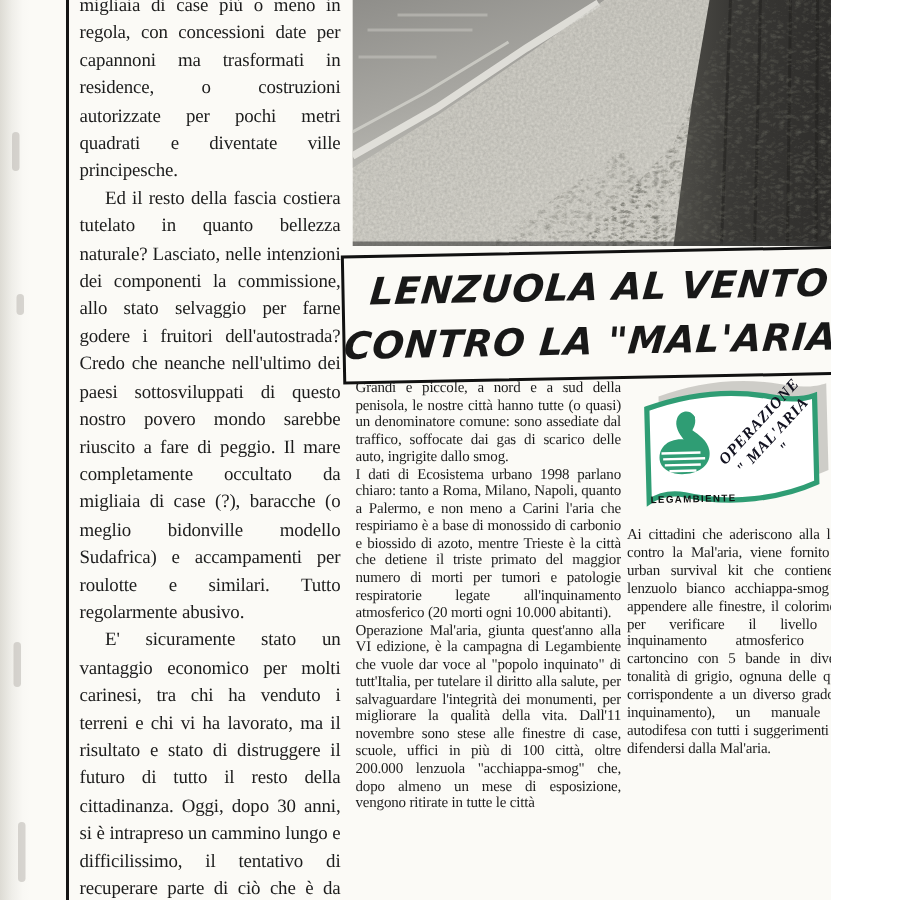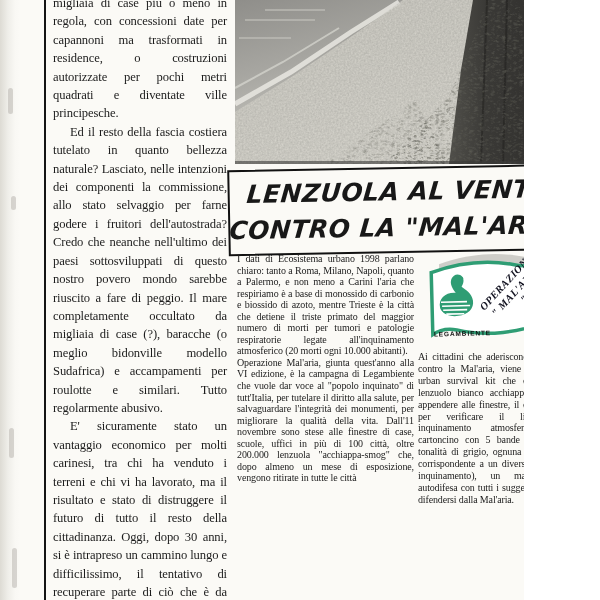--- a/index.html
+++ b/index.html
@@ -1,19 +1,20 @@
 <!DOCTYPE html>
 <html lang="it"><head>
 <meta charset="utf-8">
 <style>
   html,body{margin:0;padding:0;background:#ffffff;}
   .page{
     position:relative;width:524px;height:600px;overflow:hidden;
     background:#fbfaf6;color:#1c1c1c;
     font-family:"Liberation Serif", serif;
+    padding-left:30px;
   }
   .abs{position:absolute;}
   
   .scan-edge{left:0;top:0;width:20px;height:600px;
     background:linear-gradient(90deg,#dddbd4 0%,#efeee9 40%,#f9f8f4 75%,#fbfaf6 100%);}
   .smudge{width:5px;border-radius:3px;background:#b9b7b0;opacity:.55;}
   
   .rule-left{left:44px;top:0;width:2px;height:600px;background:#141414;}
   .right-rules{left:560px;top:-4px;width:12px;height:630px;transform:rotate(-2deg);transform-origin:top left;}
   .rr1{position:absolute;left:0;top:0;width:2px;height:630px;background:#141414;}
@@ -130,20 +131,21 @@
       <rect x="0" y="161" width="322" height="3" fill="#3b3a38" opacity="0.6"></rect>
     </svg>
   </div>
 
   <div class="abs headline-box">
     <div class="headline-line">LENZUOLA AL VENTO</div>
     <div class="headline-line">CONTRO LA "MAL'ARIA"</div>
   </div>
 
   <div class="abs col col-mid">
+    <p>Grandi e piccole, a nord e a sud della penisola, le nostre città hanno tutte (o quasi) un denominatore comune: sono assediate dal traffico, soffocate dai gas di scarico delle auto, ingrigite dallo smog.</p>
     <p>I dati di Ecosistema urbano 1998 parlano chiaro: tanto a Roma, Milano, Napoli, quanto a Palermo, e non meno a Carini l'aria che respiriamo è a base di monossido di carbonio e biossido di azoto, mentre Trieste è la città che detiene il triste primato del maggior numero di morti per tumori e patologie respiratorie legate all'inquinamento atmosferico (20 morti ogni 10.000 abitanti).</p>
     <p>Operazione Mal'aria, giunta quest'anno alla VI edizione, è la campagna di Legambiente che vuole dar voce al "popolo inquinato" di tutt'Italia, per tutelare il diritto alla salute, per salvaguardare l'integrità dei monumenti, per migliorare la qualità della vita. Dall'11 novembre sono stese alle finestre di case, scuole, uffici in più di 100 città, oltre 200.000 lenzuola "acchiappa-smog" che, dopo almeno un mese di esposizione, vengono ritirate in tutte le città</p>
   </div>
 
   <div class="abs flag-wrap">
     <svg viewBox="0 0 130 94" aria-hidden="true">
 
       <path d="M10,12 C34,4 62,0 92,6 C106,9 116,8 122,6 L122,64 C98,74 64,78 34,70 C24,68 16,70 10,74 Z" transform="translate(4,-4)" fill="#a9a8a2" opacity="0.55"></path>
 
       <path d="M6,16 C30,8 58,4 88,10 C102,13 112,12 118,10 L118,68 C94,78 60,82 30,74 C20,72 12,74 6,78 Z" fill="#ffffff" stroke="#2f9d74" stroke-width="3.5"></path>

